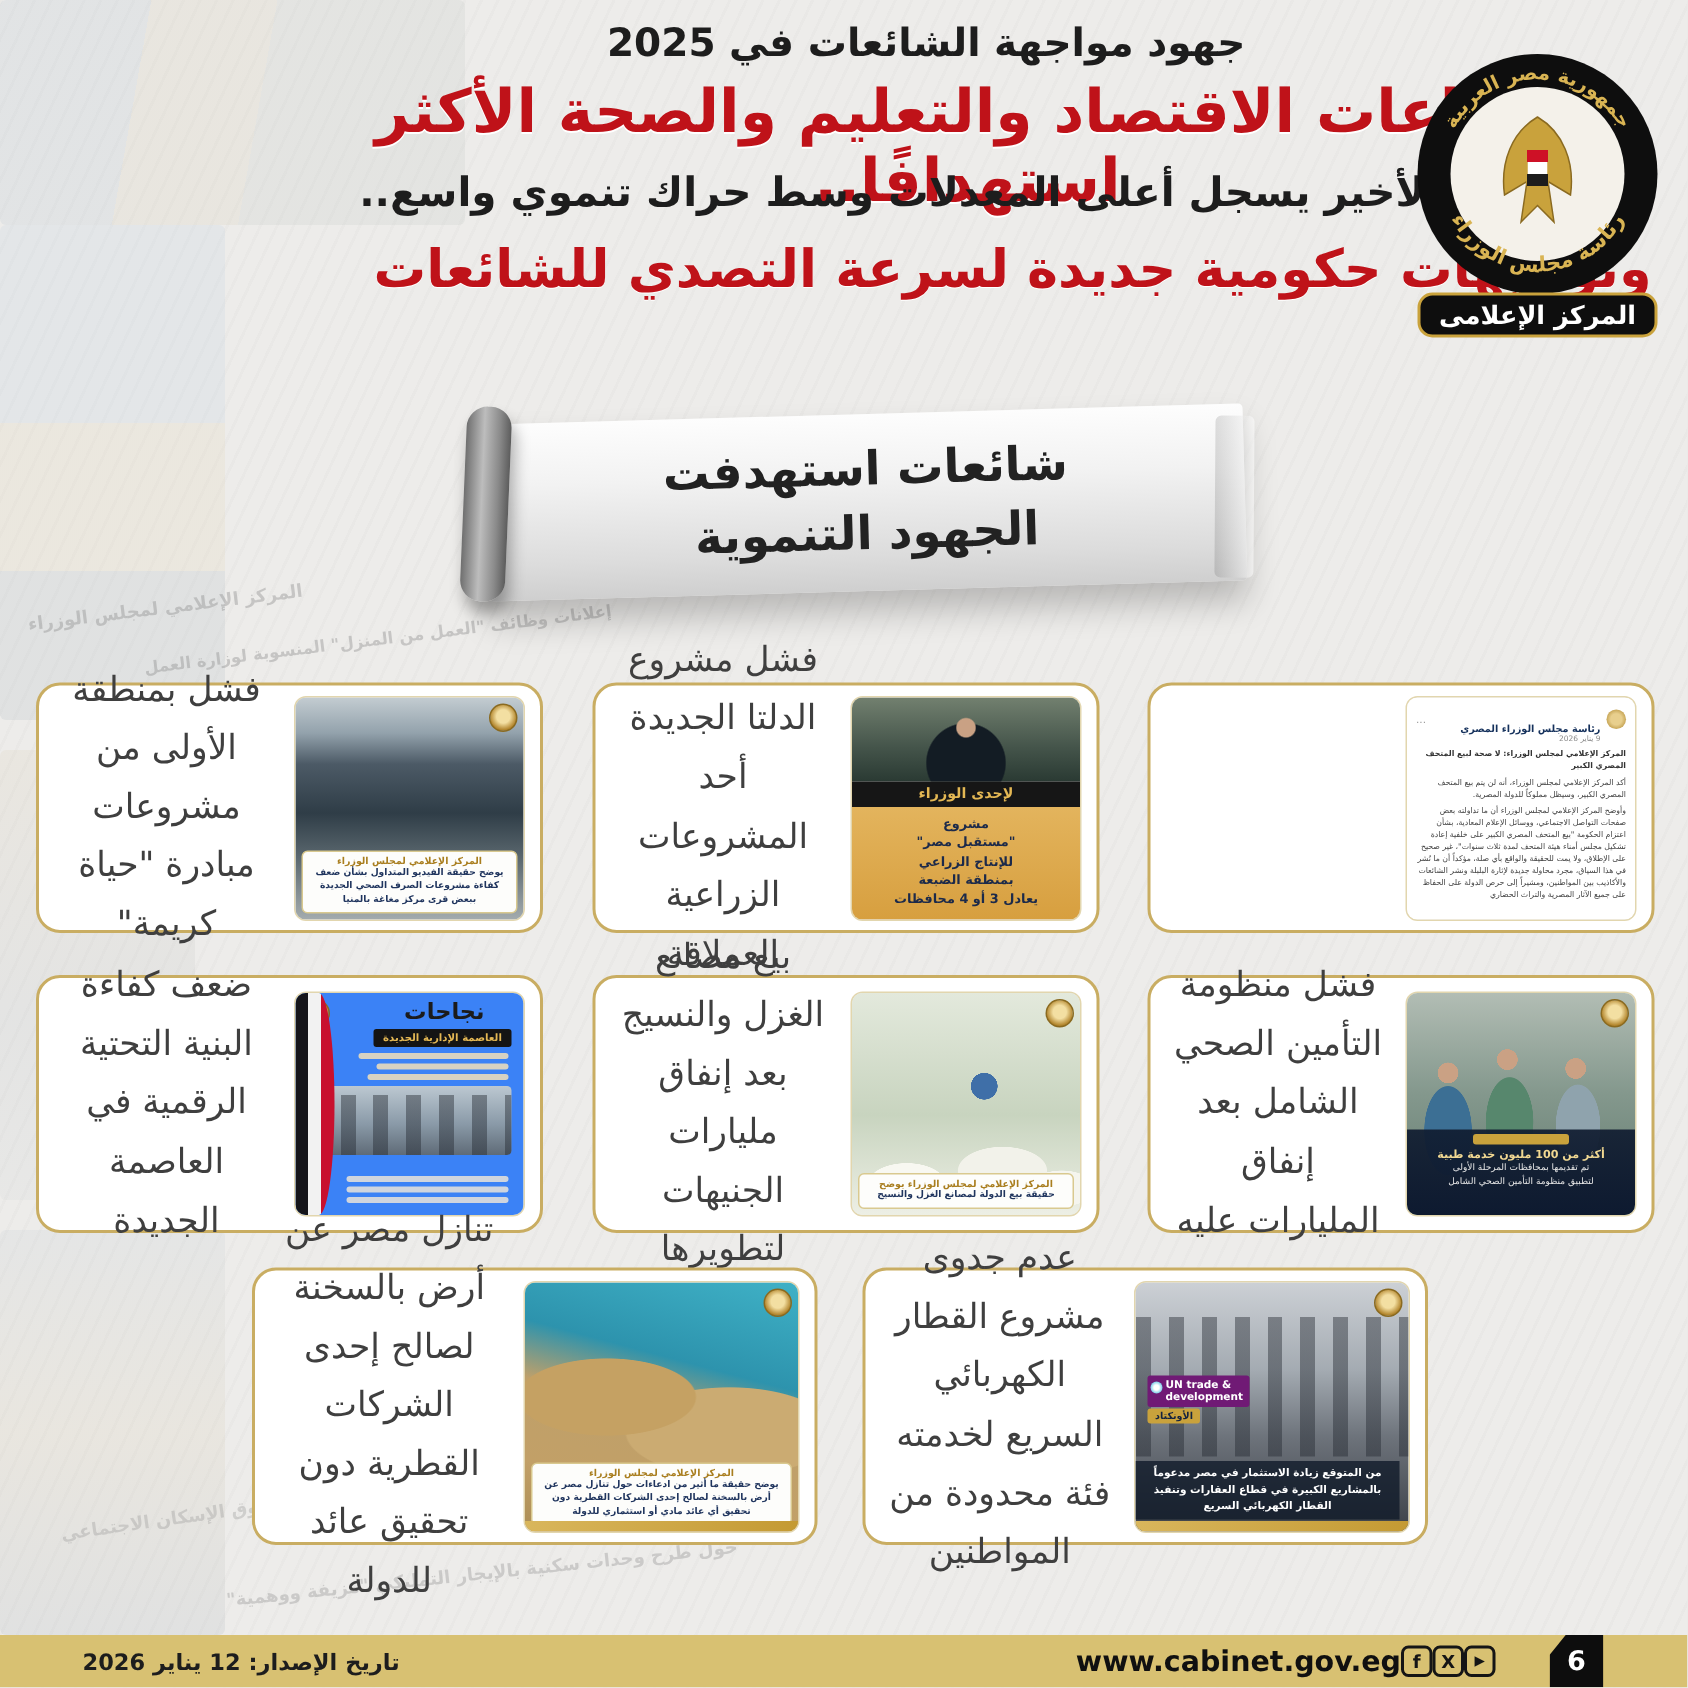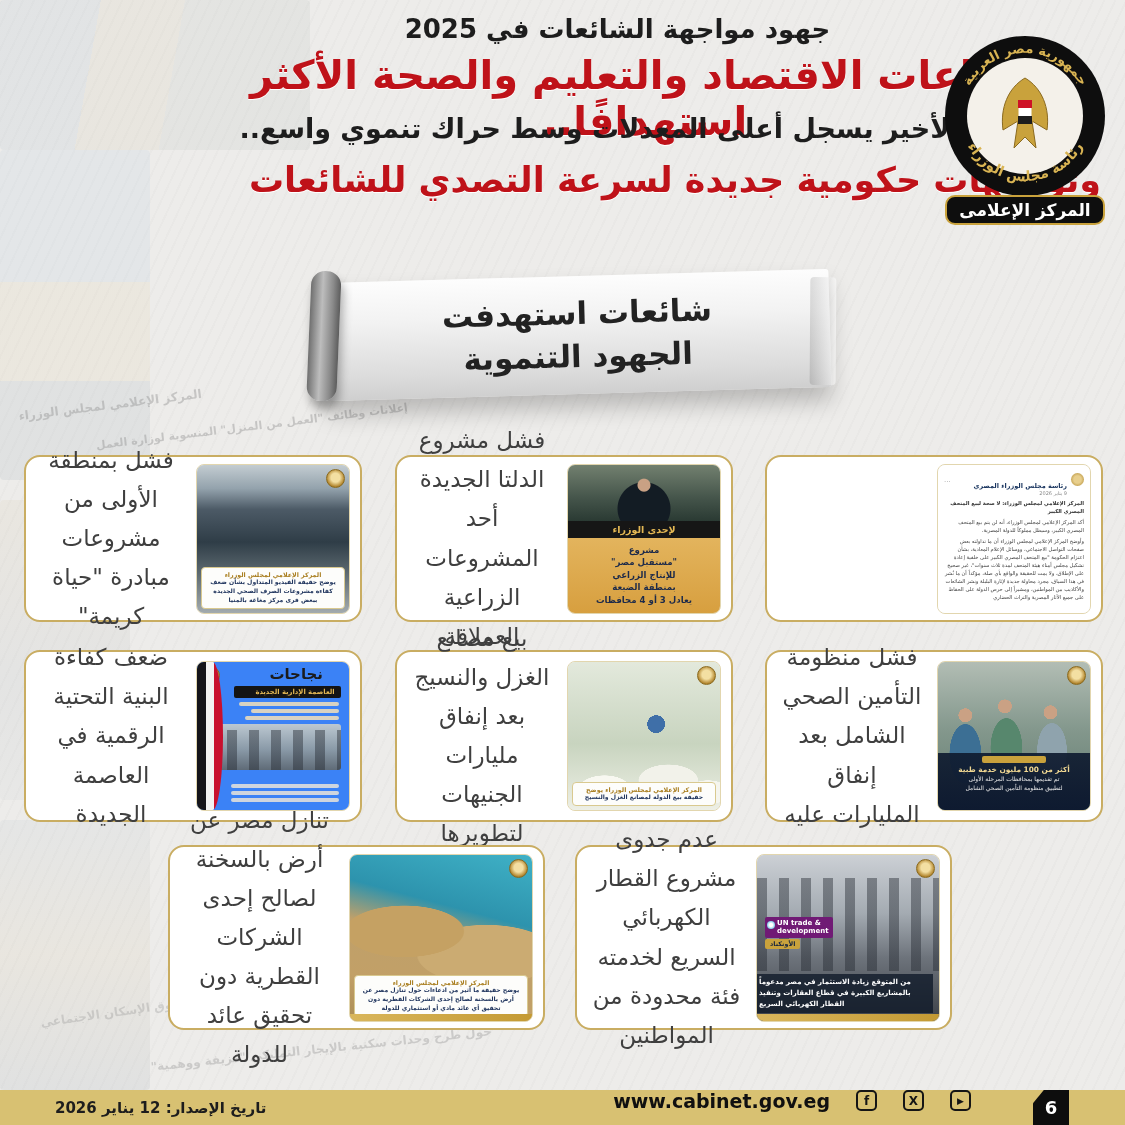--- a/index.html
+++ b/index.html
@@ -94,53 +94,53 @@
     linear-gradient(180deg,#b2bdb4,#84988d 45%,#627a6e);}
   .navypanel{position:absolute;left:0;right:0;bottom:0;height:54px;background:linear-gradient(180deg,rgba(16,28,48,.92),#0e1a30);
     text-align:center;padding-top:3px;}
   .navypanel .tag{width:64px;height:7px;margin:0 auto 2px;}
   .navypanel .big{color:#f1d892;font-size:7.4px;font-weight:bold;}
   .navypanel .sm{color:#e8e8e8;font-size:6px;line-height:1.5;white-space:pre-line;}
   
   .ngbox{position:absolute;inset:0;background:#3b82f6;}
   .ngtitle{position:absolute;top:3px;right:26px;font-size:15px;font-weight:900;color:#1b1b1b;}
   .ngband{position:absolute;top:24px;right:8px;width:92px;height:12px;background:#141414;border-radius:2px;
-    display:flex;align-items:center;justify-content:center;color:#e4b854;font-size:6.8px;font-weight:bold;padding-left:15px;}
+    display:flex;align-items:center;justify-content:center;color:#e4b854;font-size:6.8px;font-weight:bold;}
   .ngbar{position:absolute;right:10px;height:4px;background:#d7d2c2;border-radius:2px;}
   .ngcity{position:absolute;left:8px;right:8px;top:62px;height:46px;border-radius:3px;
     background:linear-gradient(180deg,#bcc8d1,#8a9aa8 55%,#5f6b77);overflow:hidden;}
   .towers{position:absolute;inset:12% 0 0 0;opacity:.55;
     background:repeating-linear-gradient(90deg,rgba(35,40,48,.8) 0 10px,transparent 10px 22px);}
   .ngflag{position:absolute;top:0;bottom:0;left:0;width:26px;
     background:linear-gradient(90deg,#15151a 0 33%,#f2f2f2 33% 66%,#c8102e 66%);
     border-radius:0 40% 40% 0/0 50% 50% 0;}
   .ngtextbars{position:absolute;left:34px;right:10px;bottom:8px;}
   .ngtextbars div{height:4px;background:#cfd5de;border-radius:2px;margin-top:3px;}
   
   .photo-city{position:absolute;inset:0;background:linear-gradient(180deg,#ccd0d5 0%,#a4abb2 35%,#6d737b 62%,#3d4147 100%);}
   .photo-city .towers{inset:14% 0 30% 0;}
   .unbadge{position:absolute;left:8px;top:62px;background:#701a75;color:#fff;font-size:7px;font-weight:bold;
     padding:2px 4px 2px 12px;border-radius:2px;white-space:pre-line;text-align:left;direction:ltr;line-height:1.25;}
   .unbadge:before{content:"";position:absolute;left:2px;top:4px;width:8px;height:8px;border-radius:50%;
     background:radial-gradient(circle,#fff 0 30%,#7ccbe8 70%);}
   .untag{position:absolute;left:8px;top:84px;background:#c9a23c;color:#14233f;font-size:6.4px;font-weight:bold;
     padding:1px 5px;border-radius:2px;}
   .trtext{position:absolute;left:0;right:6px;bottom:8px;background:rgba(14,24,40,.78);color:#fff;
-    font-size:7px;font-weight:bold;line-height:1.55;text-align:left;padding:3px 2px;white-space:pre-line;}
+    font-size:7px;font-weight:bold;line-height:1.55;text-align:center;padding:3px 2px;white-space:pre-line;}
   .goldstrip{position:absolute;left:0;right:0;bottom:0;height:7px;background:linear-gradient(90deg,#d9b65c,#c49a33);}
   
   .photo-aerial{position:absolute;inset:0;background:
     radial-gradient(ellipse 60px 26px at 30% 46%,#c5a163 0 98%,transparent),
     radial-gradient(ellipse 70px 30px at 75% 60%,#cbab72 0 98%,transparent),
     linear-gradient(195deg,#3fb1c6 0%,#2d93ad 34%,#bfa06a 52%,#c2a067 78%,#ab8d55 100%);}
   
   .footer{position:absolute;left:0;right:0;top:1090px;height:35px;background:#d8c172;direction:ltr;
     display:flex;align-items:center;}
   .f-date{margin-left:55px;font-size:15px;font-weight:bold;color:#1d1d1d;direction:rtl;}
-  .f-right{margin-left:auto;display:flex;align-items:flex-start;gap:26px;}
+  .f-right{margin-left:auto;display:flex;align-items:center;gap:0;}
   .f-site{font-size:19px;font-weight:900;color:#101010;}
   .sicon{width:21px;height:21px;border:2px solid #151515;border-radius:5px;display:flex;align-items:center;justify-content:center;
     font-size:12px;font-weight:900;color:#151515;box-sizing:border-box;background:transparent;}
   .ptab{width:36px;height:35px;background:#0d0d0d;color:#fff;display:flex;align-items:center;justify-content:center;
     font-size:18px;font-weight:900;clip-path:polygon(30% 0,100% 0,100% 100%,0 100%,0 38%);margin-left:36px;margin-right:56px;}
   .pre{white-space:pre-line;}
 </style>
 </head>
 <body>
 

